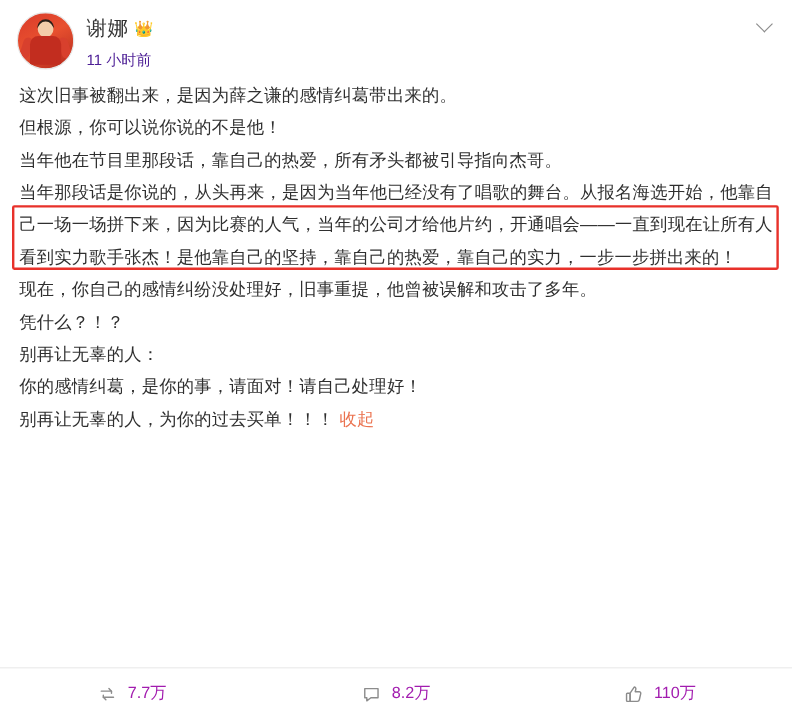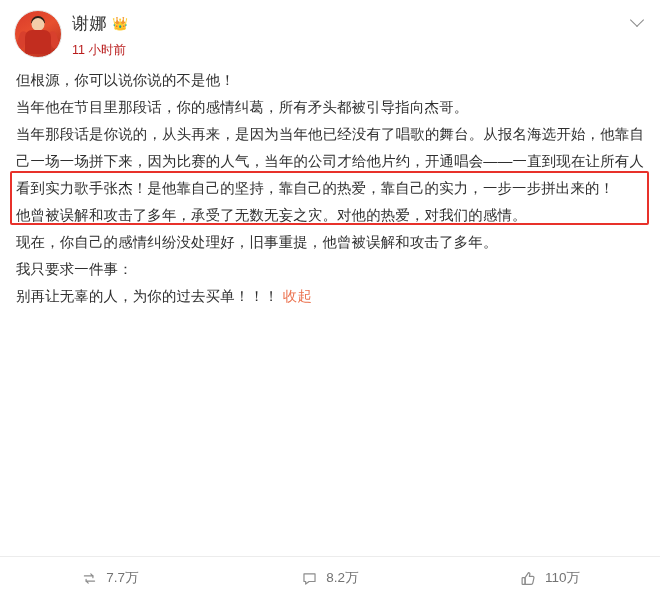--- a/index.html
+++ b/index.html
@@ -94,21 +94,21 @@
     color: #333;
     font-weight: normal;
     letter-spacing: 0.5px;
   }
   .badge-icon {
     font-size: 13px;
     line-height: 1;
   }
   .timestamp {
     font-size: 12.5px;
-    color: #b91c1c;
+    color: #4c1d95;
     margin-top: 7px;
   }
   .chevron {
     position: absolute;
     right: 16px;
     top: 14px;
     width: 13px;
     height: 13px;
     cursor: pointer;
   }
@@ -165,21 +165,21 @@
     flex: 1 1 0;
     display: flex;
     align-items: center;
     justify-content: center;
     gap: 8px;
     cursor: pointer;
     color: #7d7d7d;
     font-size: 13.5px;
   }
   .action svg { display: block; }
-  .action-count { color: #737373; }
+  .action-count { color: #a21caf; }
 </style>
 </head>
 <body>
 
 <div class="post">
 
   <div class="header">
     <div class="avatar">
       <div class="arm-l"></div>
       <div class="arm-r"></div>
@@ -191,26 +191,28 @@
       <div class="name-row">
         <span class="username">谢娜</span>
         <span class="badge-icon">👑</span>
       </div>
       <div class="timestamp">11 小时前</div>
     </div>
     <div class="chevron"></div>
   </div>
 
   <div class="content">
+    <p>这次旧事被翻出来，是因为薛之谦的感情纠葛带出来的。</p>
     <p>但根源，你可以说你说的不是他！</p>
-    <p>当年他在节目里那段话，你的感情纠葛，所有矛头都被引导指向杰哥。</p>
+    <p>当年他在节目里那段话，靠自己的热爱，所有矛头都被引导指向杰哥。</p>
     <p>当年那段话是你说的，从头再来，是因为当年他已经没有了唱歌的舞台。从报名海选开始，他靠自己一场一场拼下来，因为比赛的人气，当年的公司才给他片约，开通唱会——一直到现在让所有人看到实力歌手张杰！是他靠自己的坚持，靠自己的热爱，靠自己的实力，一步一步拼出来的！</p>
-    <p>他曾被误解和攻击了多年，承受了无数无妄之灾。对他的热爱，对我们的感情。</p>
     <p>现在，你自己的感情纠纷没处理好，旧事重提，他曾被误解和攻击了多年。</p>
-    <p>我只要求一件事：</p>
+    <p>凭什么？！？</p>
+    <p>别再让无辜的人：</p>
+    <p>你的感情纠葛，是你的事，请面对！请自己处理好！</p>
     <p>
       <span>别再让无辜的人，为你的过去买单！！！</span>
       <span class="collapse-link">收起</span>
     </p>
     <div class="highlight-box"></div>
   </div>
 
   <div class="footer">
     <div class="action">
       <svg width="17" height="17" viewBox="0 0 20 20" fill="none" stroke="#8c8c8c" stroke-width="1.4">

